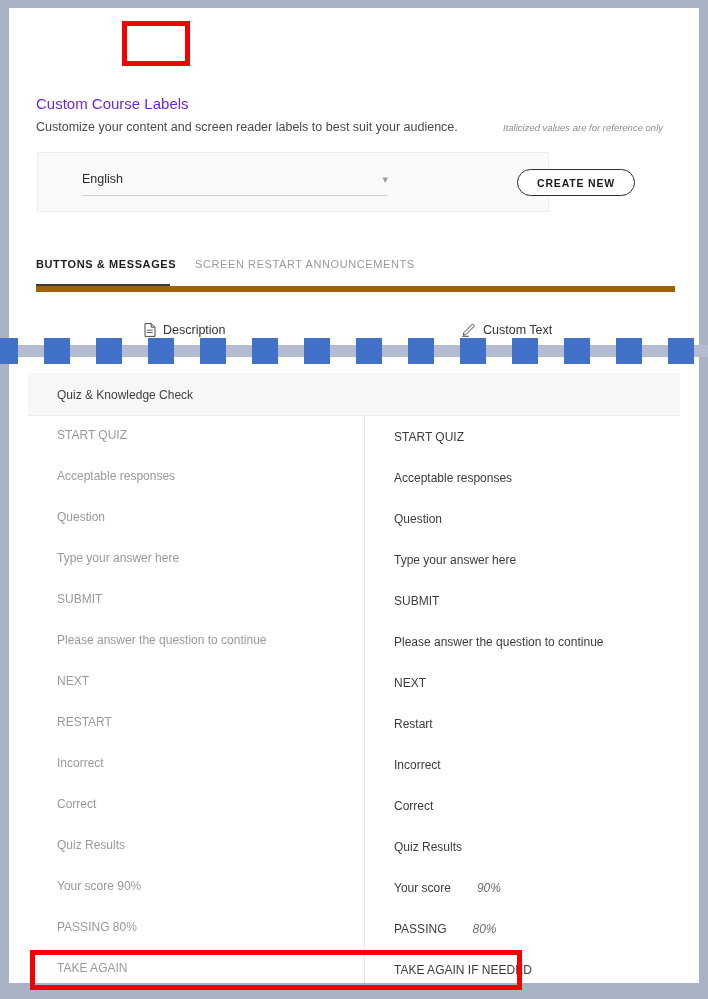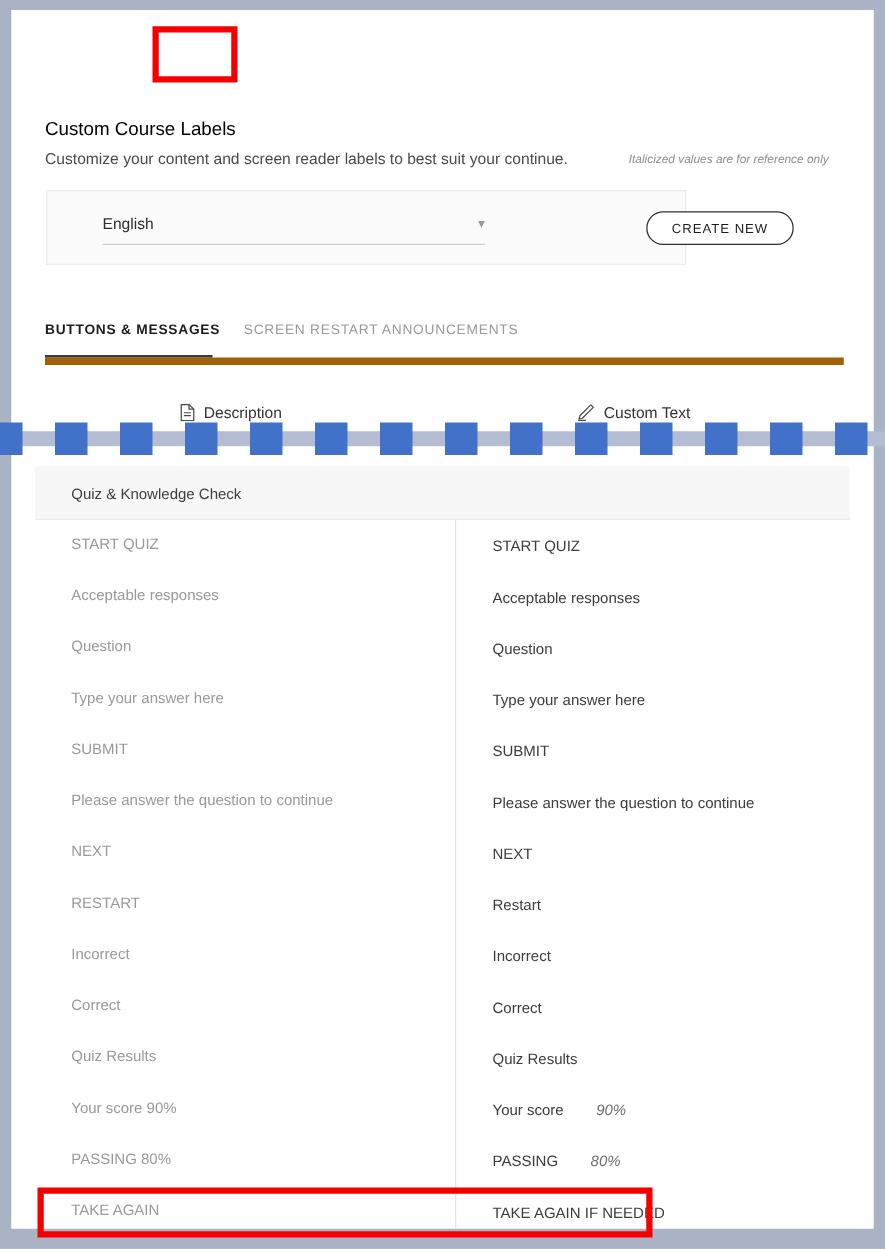--- a/index.html
+++ b/index.html
@@ -81,21 +81,21 @@
     box-sizing: border-box;
     pointer-events: none;
   }
 
   
   #page-title {
     position: absolute;
     left: 27px;
     top: 87px;
     font-size: 15px;
-    color: #000000;
+    color: #6d28d9;
     font-weight: normal;
     margin: 0;
   }
   #page-subtitle {
     position: absolute;
     left: 27px;
     top: 112px;
     font-size: 12.5px;
     color: #4a4a4a;
   }
@@ -147,21 +147,21 @@
     position: absolute;
     left: 479px;
     top: 16px;
     width: 118px;
     height: 27px;
     border: 1px solid #2f2f2f;
     border-radius: 14px;
     background: #ffffff;
     color: #1b1b1b;
     font-size: 10.5px;
-    font-weight: normal;
+    font-weight: bold;
     letter-spacing: 0.8px;
     font-family: "Liberation Sans", sans-serif;
     cursor: pointer;
   }
 
   
   #subtabs {
     position: absolute;
     left: 27px;
     top: 250px;
@@ -315,21 +315,21 @@
   }
 </style>
 </head>
 <body>
 
 <div id="app-frame">
   <div id="content-card">
 
 
     <h1 id="page-title">Custom Course Labels</h1>
-    <div id="page-subtitle">Customize your content and screen reader labels to best suit your continue.</div>
+    <div id="page-subtitle">Customize your content and screen reader labels to best suit your audience.</div>
     <div id="reference-note">Italicized values are for reference only</div>
 
     <div id="language-panel">
       <div id="language-select">
         <span id="language-value">English</span>
         <span id="language-chevron">▾</span>
       </div>
       <button id="create-new-button">CREATE NEW</button>
     </div>
 

